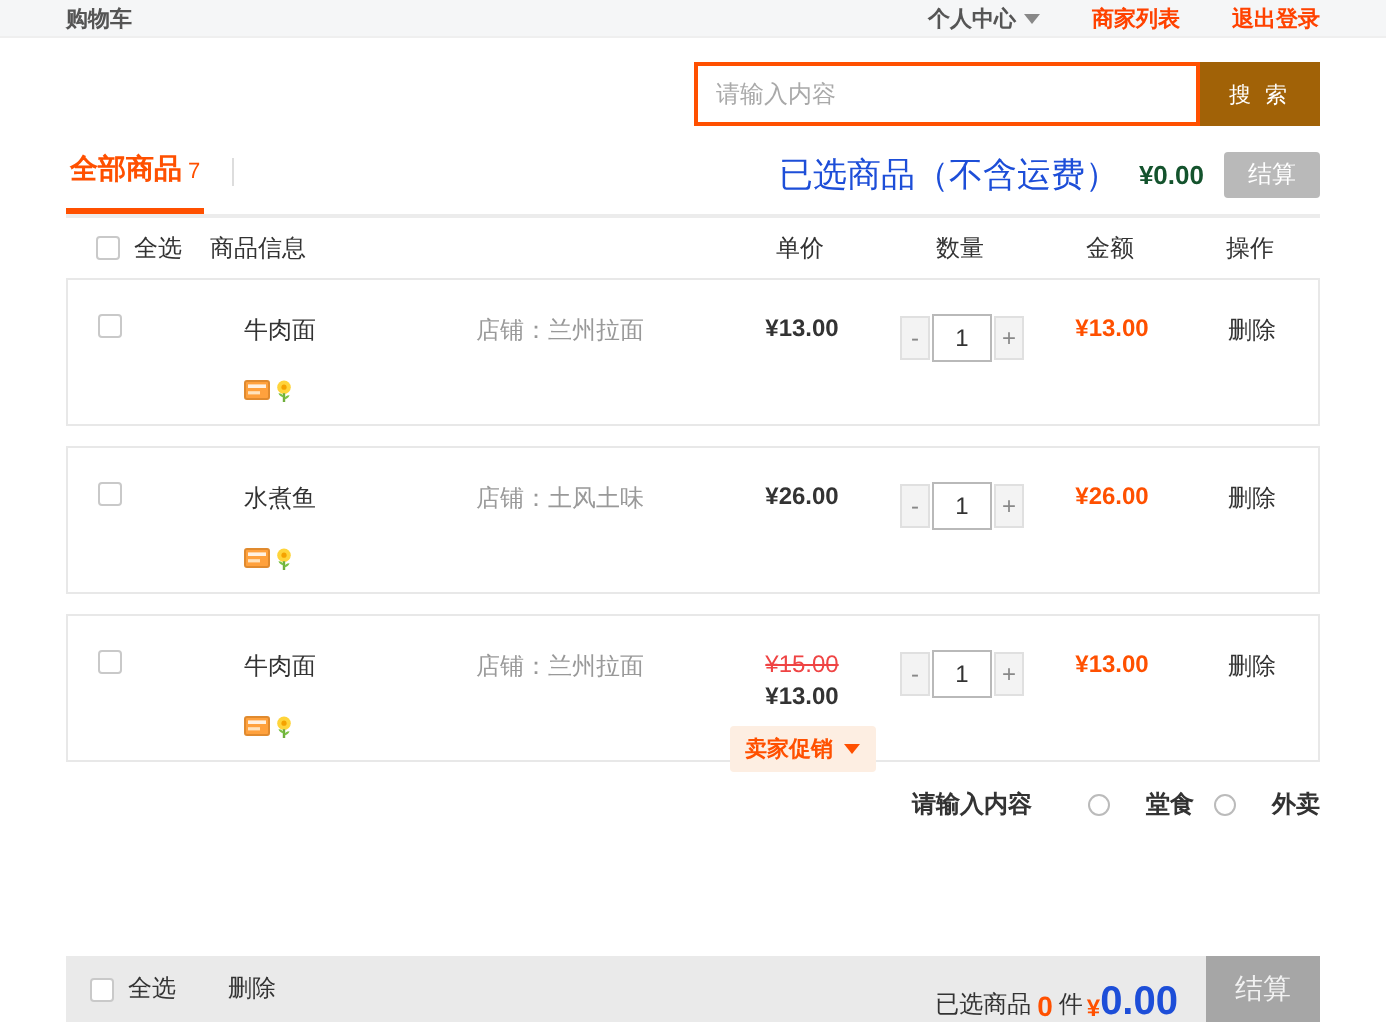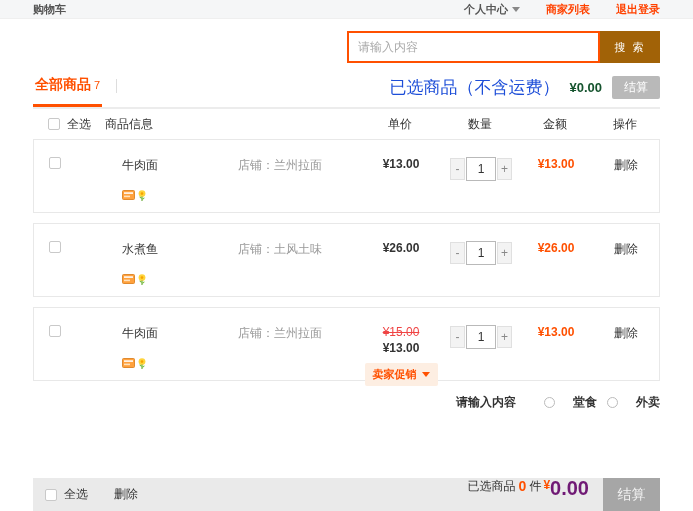--- a/index.html
+++ b/index.html
@@ -82,26 +82,26 @@
   .dining-row { display:flex; justify-content:flex-end; align-items:center; gap:28px;
     margin-top:13px; font-size:12px; font-weight:700; }
   .dining-options { display:flex; align-items:center; gap:10px; }
   .dining-opt { display:flex; align-items:center; gap:18px; cursor:pointer; }
 
   
   .bottombar { position:absolute; left:33px; bottom:0; width:627px; height:33px;
     background:#eaeaea; display:flex; align-items:center; padding-left:12px; font-size:12px; }
   .bb-selectall { display:flex; align-items:center; gap:7px; }
   .bb-delete { margin-left:26px; cursor:pointer; }
-  .bb-right { margin-left:auto; display:flex; align-items:flex-start; }
+  .bb-right { margin-left:auto; display:flex; align-items:flex-end; }
   .bb-count-label { font-weight:400; }
   .bb-count { color:#ff5000; font-weight:700; font-size:14px; margin:0 3px; }
   .bb-total-label { font-weight:700; margin-left:16px; }
   .bb-cny { color:#ff5000; font-weight:700; font-size:12px; margin-left:2px; }
-  .bb-total { color:#701a75; font-weight:700; font-size:20px; line-height:1; }
+  .bb-total { color:#1d4ed8; font-weight:700; font-size:20px; line-height:1; }
   .btn-checkout-lg { width:57px; height:33px; background:#a6a6a6; color:#f2f2f2; border:none;
     font-size:14px; margin-left:14px; cursor:pointer; font-family:inherit; }
 </style>
 </head>
 <body>
 
 <div class="page">
 
   <div class="topbar">
     <span>购物车</span>

